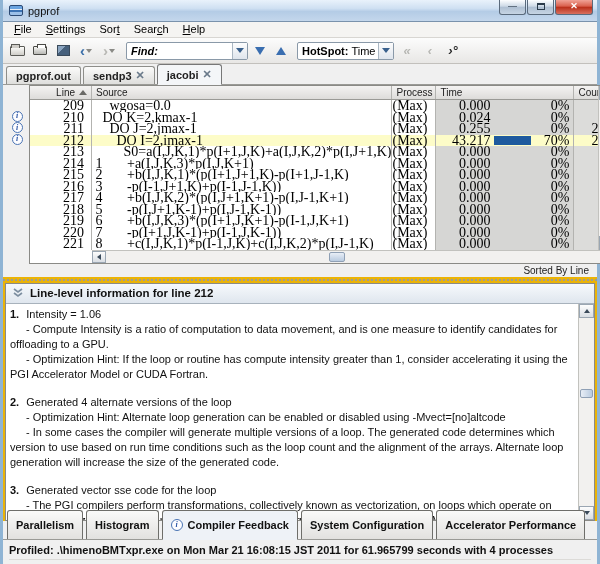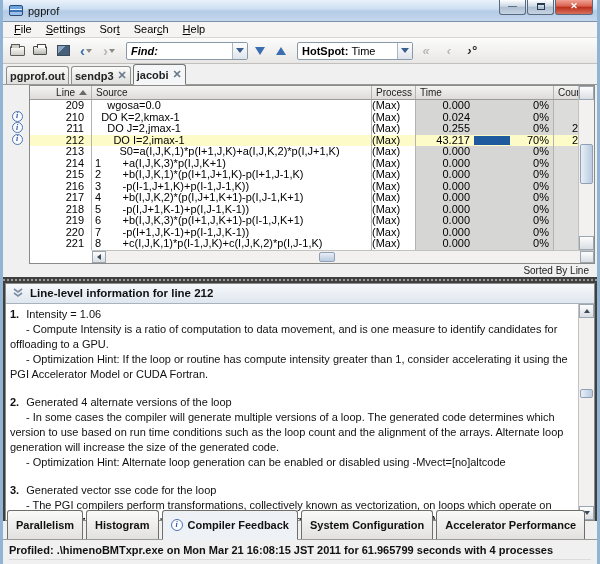--- a/index.html
+++ b/index.html
@@ -1,20 +1,20 @@
 <!DOCTYPE html>
 <html><head>
 <meta charset="utf-8">
 <style>
   * { box-sizing: border-box; margin: 0; padding: 0; }
   html,body { width:600px; height:564px; overflow:hidden;
     font-family:"Liberation Sans",sans-serif; font-size:11px; background:#888; }
   .win { width:600px; height:564px; display:flex; flex-direction:column;
     border-left:3px solid #8fb4d4; border-right:3px solid #8fb4d4;
-    outline:1px solid #3d5068; background:#404040; }
+    outline:1px solid #3d5068; background:#eab308; }
 
   
   .titlebar { height:22px; flex:0 0 22px; display:flex; align-items:center;
     background:linear-gradient(#e9f2fb 0%,#cfe0f2 40%,#b4cce6 55%,#c4d7ec 100%);
     border-bottom:1px solid #7a92ac; padding:0 4px; }
   .appicon { width:14px; height:11px; margin:0 5px 0 2px;
     background:linear-gradient(#6aa4e0 33%,#e8eef6 33%,#e8eef6 45%,#3c73b4 45%,#3c73b4 66%,#9cc0e8 66%);
     border:1px solid #2c4a74; border-radius:2px; }
   .wtitle { font-size:11px; color:#111; flex:1; }
   .wbtns { display:flex; gap:1px; align-items:flex-start; height:22px; }
@@ -62,41 +62,41 @@
   .printer-icon { width:14px; height:9px; background:linear-gradient(#f4f4f2,#b8b8b4);
     border:1px solid #4a4a46; border-radius:1px; position:relative; }
   .printer-icon:before { content:""; position:absolute; top:-3px; left:3px; width:7px; height:3px;
     background:#fff; border:1px solid #4a4a46; border-bottom:none; }
   .image-icon { width:13px; height:11px; border:1px solid #3a4a5a;
     background:linear-gradient(135deg,#8aa4c0 40%,#46607c 40%); }
 
   
   .tabbar { height:21px; flex:0 0 21px; display:flex; align-items:flex-end;
     background:#f0f0f0; padding-left:3px; border-bottom:1px solid #9a9a96; }
-  .tab { height:18px; display:flex; align-items:center; gap:4px; padding:0 3px;
+  .tab { height:18px; display:flex; align-items:center; gap:4px; padding:0 9px;
     border:1px solid #8e8e8a; border-bottom:none; border-radius:3px 3px 0 0; margin-right:2px;
     background:linear-gradient(#fbfbfa,#dededc); font-weight:bold; font-size:11px; color:#222; }
   .tab.sel { height:21px; background:#f4f6f8; border-color:#777; margin-bottom:-1px;
     border-bottom:1px solid #f4f6f8; }
   .tclose { color:#6a7a8a; font-weight:bold; font-size:11px; }
 
   
   .tablezone { flex:0 0 168px; display:flex; background:#f0f0f0; padding:0 2px; }
   .gutter { width:24px; flex:0 0 24px; background:#f0f0f0; padding-top:14px; }
   .gcell { height:11.5px; display:flex; align-items:center; justify-content:center; }
   .info-icon { width:11px; height:11px; border:1px solid #4a74b4; border-radius:50%;
     color:#2a54a4; background:#fdfdff; font:italic bold 8px "Liberation Serif",serif;
     display:flex; align-items:center; justify-content:center; line-height:1; }
   .tframe { flex:1; border:1px solid #8a8a86; background:#fff; display:flex; flex-direction:column; }
   .tmain { flex:1; display:flex; overflow:hidden; }
   .tcols { flex:1; display:flex; flex-direction:column; overflow:hidden; }
   .thead { height:14px; flex:0 0 14px; display:flex; background:linear-gradient(#f4f3f2,#dddcda);
     border-bottom:1px solid #9a9a96; font-size:10px; color:#222; }
   .thead > div { padding:0 4px; display:flex; align-items:center; border-right:1px solid #b3b3b0; }
-  .rows { flex:1; overflow:hidden; font-family:Liberation Sans, sans-serif; font-size:11px; }
+  .rows { flex:1; overflow:hidden; font-family:Liberation Serif, serif; font-size:14px; }
   .trow { height:11.5px; display:flex; align-items:center; }
   .trow.hl > div { background:#fdfcc8 !important; }
   .c-line { width:62px; flex:0 0 62px; text-align:right; padding-right:7px;
     border-right:1px solid #b3b3b0; height:100%; line-height:11.5px; }
   .c-src  { flex:1; white-space:pre; overflow:hidden; border-right:1px solid #b3b3b0;
     height:100%; line-height:11.5px; }
   .c-proc { width:44px; flex:0 0 44px; text-align:right; padding-right:21px;
     border-right:1px solid #b3b3b0; height:100%; line-height:11.5px; }
   .c-tval { width:58px; flex:0 0 58px; text-align:right; padding-right:4px;
     background:#d6d6d4; height:100%; line-height:11.5px; }
@@ -213,21 +213,21 @@
       <span class="cbtn">
           <span class="tri-dn"></span>
         </span>
     </div>
     <div class="arrbtn">
         <span class="fat-dn"></span>
       </div>
     <div class="arrbtn">
         <span class="fat-up"></span>
       </div>
-    <div class="combo" style="width:116px; margin-left:4px;">
+    <div class="combo" style="width:97px; margin-left:4px;">
       <span class="clabel">HotSpot:</span>
       <span class="cval">Time</span>
       <span class="cbtn">
           <span class="tri-dn"></span>
         </span>
     </div>
     <div class="tbtn">
         <span class="hsnav" style="color:#b8b8b4;">«</span>
       </div>
     <div class="tbtn">
@@ -476,22 +476,22 @@
     </div>
     <div class="ip-body">
       <div class="ip-text">
           <div class="sec">
             <p class="sec-head"><b>1.</b> Intensity = 1.06</p>
             <p class="bullet">-  Compute Intensity is a ratio of computation to data movement, and is one measure to identify candidates for offloading to a GPU.</p>
             <p class="bullet">-  Optimization Hint: If the loop or routine has compute intensity greater than 1, consider accelerating it using the PGI Accelerator Model or CUDA Fortran.</p>
           </div>
           <div class="sec">
             <p class="sec-head"><b>2.</b> Generated 4 alternate versions of the loop</p>
+            <p class="bullet">-  Optimization Hint: Alternate loop generation can be enabled or disabled using -Mvect=[no]altcode</p>
             <p class="bullet">-  In some cases the compiler will generate multiple versions of a loop.  The generated code determines which version to use based on run time conditions such as the loop count and the alignment of the arrays.  Alternate loop generation will increase the size of the generated code.</p>
-            <p class="bullet">-  Optimization Hint: Alternate loop generation can be enabled or disabled using -Mvect=[no]altcode</p>
           </div>
           <div class="sec">
             <p class="sec-head"><b>3.</b> Generated vector sse code for the loop</p>
             <p class="bullet">-  The PGI compilers perform transformations, collectively known as vectorization, on loops which operate on arrays. Vectorization provides improved performance through the efficient use of the SIMD features found on most modern x86 and x64 processors.</p>
           </div>
         </div>
       <div class="vscroll">
         <div class="sb-btn">
             <span class="tri-up-s"></span>
           </div>

